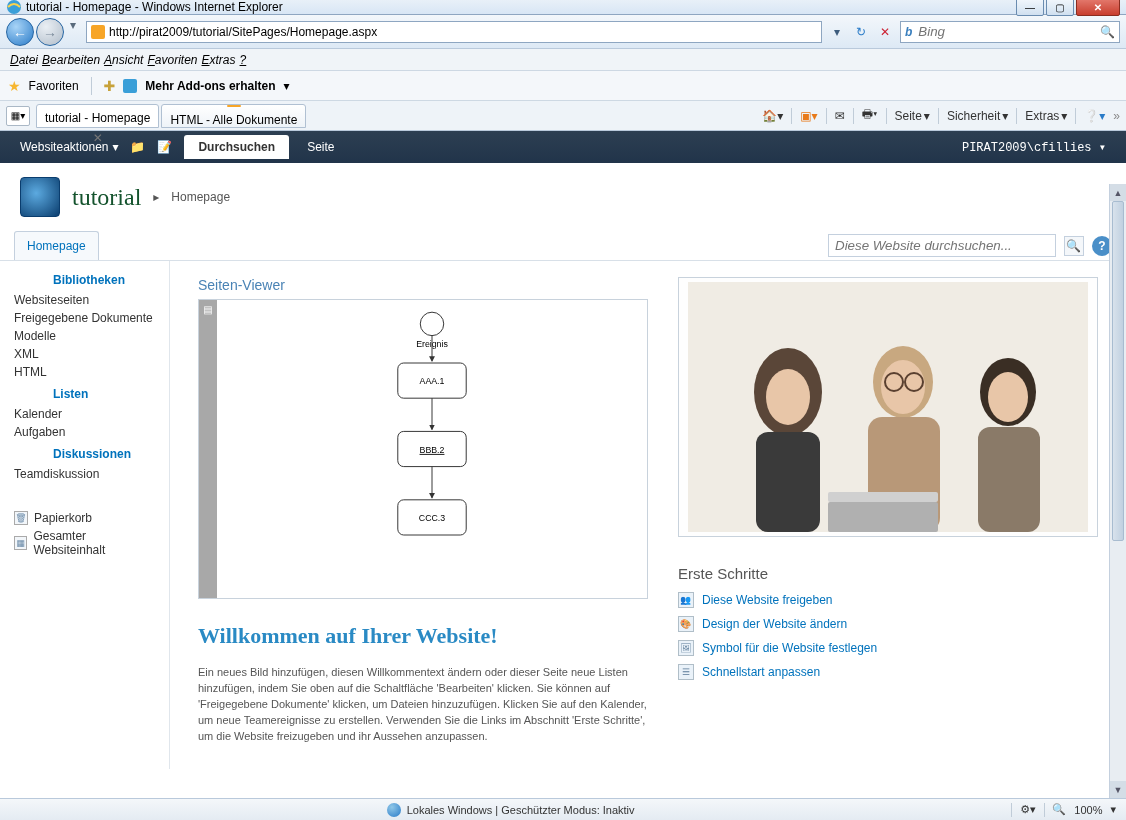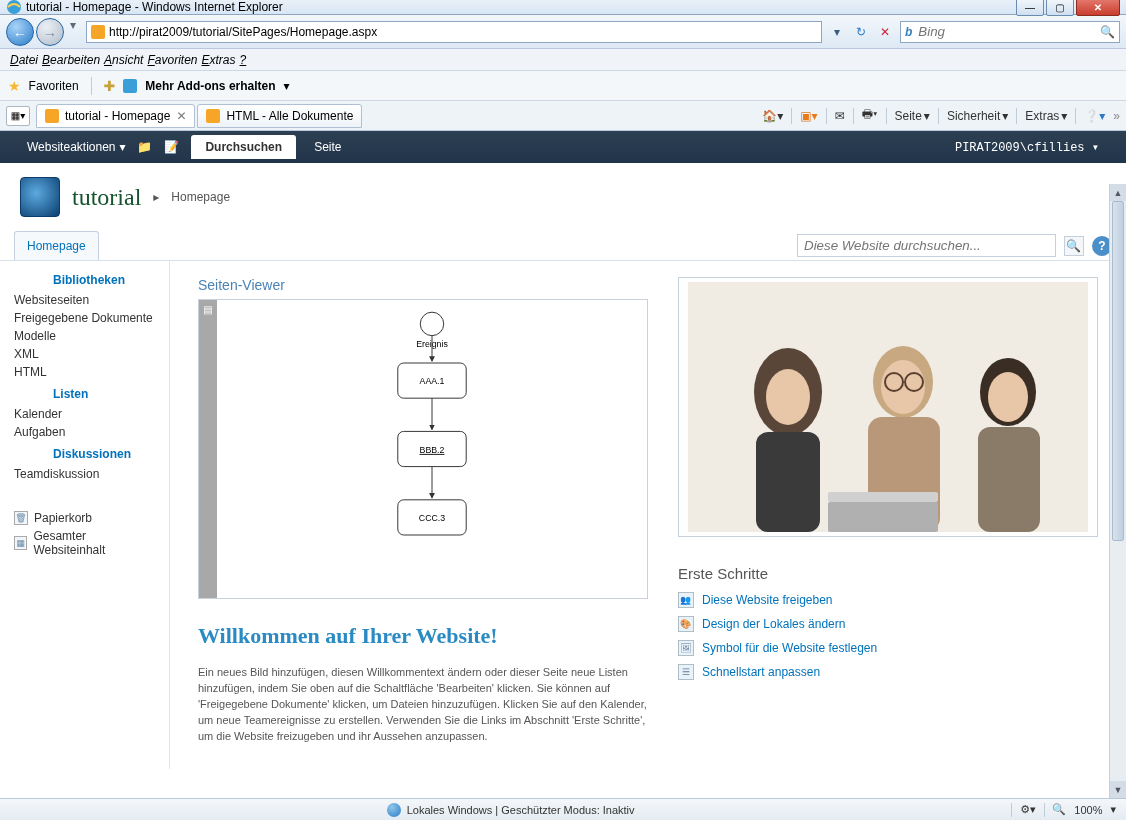--- a/index.html
+++ b/index.html
@@ -36,46 +36,46 @@
 
 
 .favbar { height:30px; display:flex; align-items:center; padding:0 8px; background:#f4f7fa; border-bottom:1px solid #cdd8e3; gap:8px; }
 .favbar .star { color:#f7b731; font-size:14px; }
 .favbar .sep { width:1px; height:18px; background:#c0ccd8; margin:0 4px; }
 .favbar .bold { font-weight:bold; }
 
 
 .tabbar { height:30px; display:flex; align-items:center; padding:0 6px; background:#eef3f8; border-bottom:1px solid #b9c9db; }
 .tab-grid { width:24px;height:20px;border:1px solid #aab8c6;display:flex;align-items:center;justify-content:center;font-size:10px;margin-right:6px;background:#fff;border-radius:2px; }
-.btab { display:flex;align-items:center;height:24px;padding:0 8px;border:1px solid #b0c0d2;background:linear-gradient(#fff,#eef3f8);border-radius:3px 3px 0 0;margin-right:2px;gap:6px; }
+.btab { display:flex;align-items:center;height:24px;padding:0 8px;border:1px solid #b0c0d2;background:linear-gradient(#fff,#eef3f8);border-radius:3px 3px 0 0;margin-right:2px;gap:6px;flex-direction:column; }
 .btab.active { background:#fff; }
 .btab .ticon { width:14px;height:14px;background:#f7a527;border-radius:2px;display:inline-block; }
 .btab .x { color:#777; }
 .toolbar-right { margin-left:auto; display:flex; align-items:center; gap:8px; color:#333; }
 .tr-item { display:flex;align-items:center;gap:2px; }
 .tr-sep { width:1px;height:16px;background:#c0ccd8; }
 
 
-.sp-ribbon { height:32px; background:linear-gradient(#2d3f52,#21344a); display:flex; align-items:center; padding:0 27px; color:#fff; font-size:12px; }
+.sp-ribbon { height:32px; background:linear-gradient(#2d3f52,#21344a); display:flex; align-items:center; padding:0 20px; color:#fff; font-size:12px; }
 .sp-ribbon .ritem { margin-right:12px;display:flex;align-items:center;gap:4px; }
 .sp-ribbon .rtab { background:#fff;color:#333;padding:5px 14px;border-radius:3px 3px 0 0;margin-right:4px;font-weight:bold; }
 .sp-ribbon .rtab.inactive { background:transparent;color:#fff;font-weight:normal; }
 .sp-user { margin-left:auto;font-family:Liberation Mono, monospace; }
 
 
 .sp-title { display:flex; align-items:center; padding:14px 20px; gap:12px; }
 .sp-logo { width:40px;height:40px;background:radial-gradient(circle at 40% 40%,#5caae0,#0a3d6e);border-radius:4px;border:1px solid #0a3d6e; }
 .sp-title .site { color:#14532d; font-size:24px;font-family:Liberation Serif, serif; }
 .sp-title .crumb { color:#555; }
 
 
 .sp-toplink { display:flex;align-items:center;border-bottom:1px solid #d8e0e8;padding:0 14px; }
 .sp-toplink .tl-tab { padding:7px 12px;border:1px solid #c4d0de;border-bottom:none;color:#0072bc;background:#f6f9fc;border-radius:3px 3px 0 0; }
 .sp-search { margin-left:auto;display:flex;align-items:center;gap:8px; }
-.sp-search input { width:259px;border:1px solid #c4d0de;padding:3px 6px;color:#888;font-style:italic; }
+.sp-search input { width:228px;border:1px solid #c4d0de;padding:3px 6px;color:#888;font-style:italic; }
 .sp-search .mag { width:20px;height:20px;display:flex;align-items:center;justify-content:center;color:#0072bc;border:1px solid #c4d0de;background:#f4f7fa; }
 .sp-search .help { width:20px;height:20px;border-radius:50%;background:#4a8fc8;color:#fff;display:flex;align-items:center;justify-content:center;font-weight:bold; }
 
 
 .sp-body { display:flex;height:508px; }
 .quicklaunch { width:170px;padding:12px 14px;border-right:1px solid #e0e6ec;font-size:12px;overflow:hidden; }
 .ql-head { color:#0072bc;font-weight:bold;margin:8px 0 6px;padding-left:39px; }
 .ql-head.first { margin-top:0; }
 .ql-link { color:#333;margin:4px 0;display:block; }
 .ql-bottom { margin-top:30px; }
@@ -305,21 +305,21 @@
         </svg>
       </div>
 
       <div class="gs-head">Erste Schritte</div>
       <a class="gs-link">
           <span class="gs-ico">👥</span>
           <span>Diese Website freigeben</span>
         </a>
       <a class="gs-link">
           <span class="gs-ico">🎨</span>
-          <span>Design der Lokales ändern</span>
+          <span>Design der Website ändern</span>
         </a>
       <a class="gs-link">
           <span class="gs-ico">🖼</span>
           <span>Symbol für die Website festlegen</span>
         </a>
       <a class="gs-link">
           <span class="gs-ico">☰</span>
           <span>Schnellstart anpassen</span>
         </a>
     </div>

